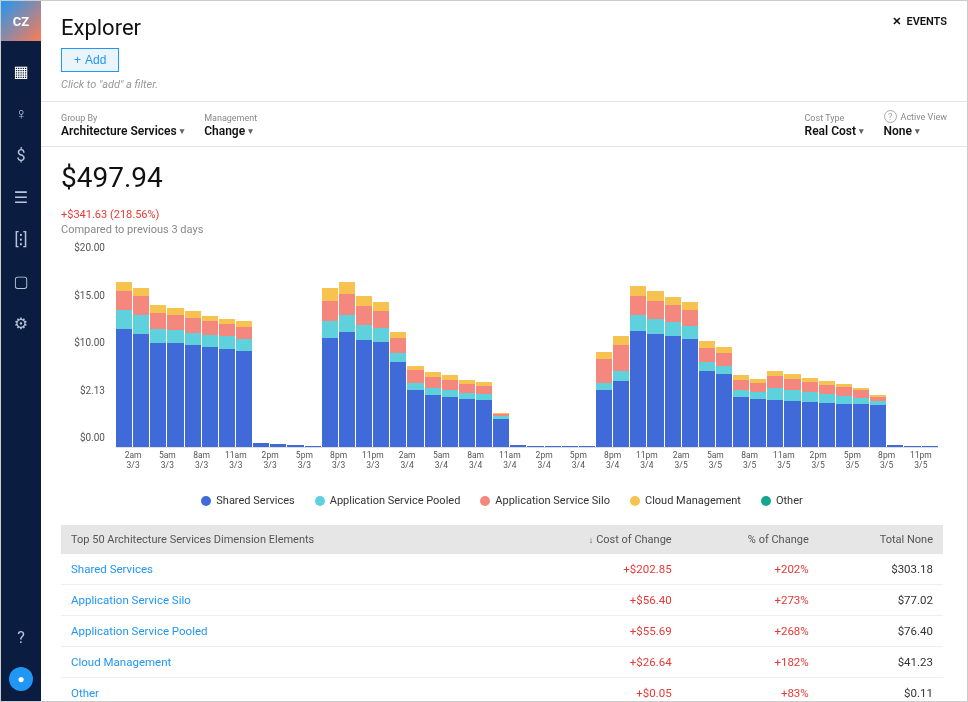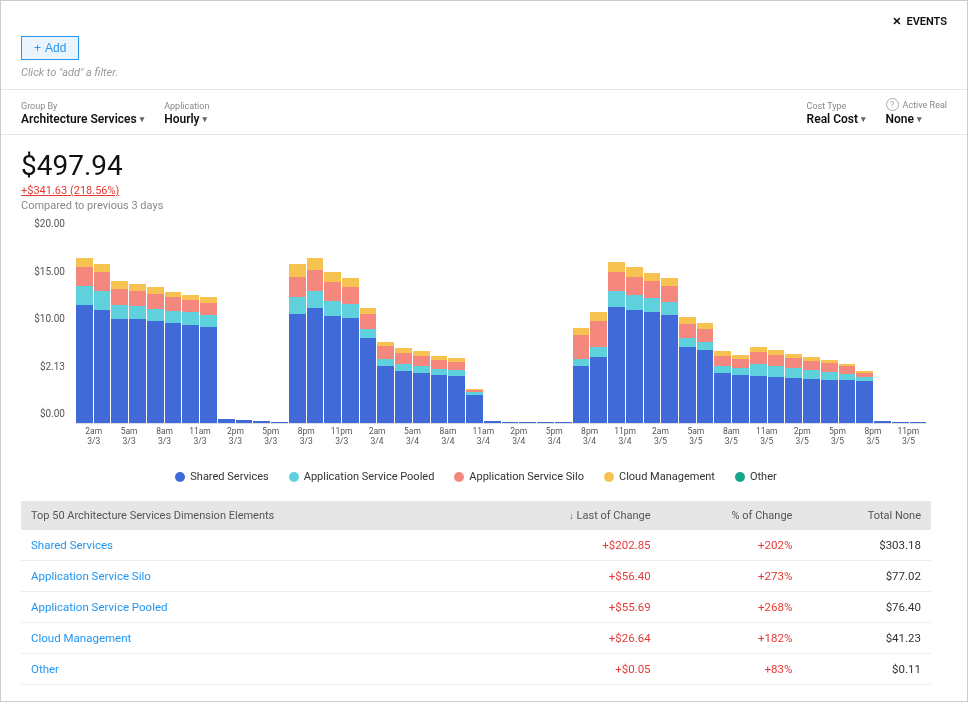--- a/index.html
+++ b/index.html
@@ -19,23 +19,23 @@
   .filter-bar { padding: 0 20px 10px 20px; }
   .add-btn { border: 1px solid #2196f3; color: #2196f3; background: #eaf4fd; padding: 4px 12px; font-size: 12px; cursor: pointer; display: inline-flex; align-items: center; gap:4px; }
   .filter-hint { font-size: 11px; color: #999; font-style: italic; margin-top: 6px; }
   .controls { border-top: 1px solid #e6e6e6; border-bottom: 1px solid #e6e6e6; padding: 8px 20px; display: flex; align-items: flex-end; gap: 20px; }
   .control { display: flex; flex-direction: column; gap: 1px; cursor: pointer; }
   .control-label { font-size: 9px; color: #888; }
   .control-value { font-size: 12px; font-weight: 600; color: #111; display: flex; align-items: center; gap:3px; }
   .control-value::after { content:"▾"; font-size:9px; color:#666; }
   .controls-spacer { flex: 1; }
   .help-icon{width:13px;height:13px;border:1px solid #aaa;border-radius:50%;font-size:9px;display:inline-flex;align-items:center;justify-content:center;color:#aaa;margin-right:4px;}
-  .content { padding: 14px 36px 20px 20px; overflow-y: auto; }
+  .content { padding: 14px 24px 20px 20px; overflow-y: auto; }
   .total { font-size: 28px; font-weight: 400; color: #111; }
-  .delta { font-size: 11px; color: #e53935; margin-top: 2px; text-decoration: underline; }
+  .delta { font-size: 11px; color: #e53935; margin-top: 14px; }
   .compare { font-size: 11px; color: #888; margin-top: 2px; margin-bottom: 22px; }
   .chart { position: relative; height: 220px; }
   .y-axis { position: absolute; left: 0; top: 0; bottom: 30px; width: 50px; }
   .y-tick { position: absolute; right: 6px; font-size: 10px; color: #555; transform: translateY(-50%); }
   .plot { position: absolute; left: 55px; right: 5px; top: 0; bottom: 30px; border-bottom: 1px solid #ddd; display: flex; align-items: flex-end; gap: 1px; }
   .col { flex: 1; height: 100%; display: flex; flex-direction: column-reverse; align-items: stretch; }
   .seg { width: 100%; }
   .s1{background:#3f6ad8;} .s2{background:#5ed1dc;} .s3{background:#f4887e;} .s4{background:#f6c351;}
   .x-axis { position: absolute; left: 55px; right: 5px; bottom: 0; height: 28px; display: flex; }
   .x-tick { flex: 1; text-align: center; font-size: 8.5px; color: #555; line-height: 1.2; }
@@ -47,24 +47,38 @@
   .table th.r, .table td.r { text-align: right; }
   .table td { padding: 8px 10px; border-bottom: 1px solid #eee; }
   .link { color: #2196f3; }
   .pos { color: #e53935; }
   .sort-arrow{font-size:9px;margin-right:3px;}
 </style>
 </head>
 <body>
 
 <div class="app">
+  <div class="sidebar">
+    <div class="logo">CZ</div>
+    <div class="side-icon active">▦</div>
+    <div class="side-icon">♀</div>
+    <div class="side-icon">$</div>
+    <div class="side-icon">☰</div>
+    <div class="side-icon">[⁝]</div>
+    <div class="side-icon">▢</div>
+    <div class="side-icon">⚙</div>
+    <div class="side-spacer"></div>
+    <div class="side-icon">?</div>
+    <div class="avatar">●</div>
+  </div>
 
   <div class="main">
     <div class="header">
       <div>
+        <div class="title">Explorer</div>
       </div>
       <div class="events-btn">
         <span>✕</span>
         <span>EVENTS</span>
       </div>
     </div>
 
     <div class="filter-bar">
       <button class="add-btn">
         <span>+</span>
@@ -72,30 +86,30 @@
       </button>
       <div class="filter-hint">Click to "add" a filter.</div>
     </div>
 
     <div class="controls">
       <div class="control">
         <span class="control-label">Group By</span>
         <span class="control-value">Architecture Services</span>
       </div>
       <div class="control">
-        <span class="control-label">Application</span>
-        <span class="control-value">Hourly</span>
+        <span class="control-label">Management</span>
+        <span class="control-value">Change</span>
       </div>
       <div class="controls-spacer"></div>
       <div class="control">
         <span class="control-label">Cost Type</span>
         <span class="control-value">Real Cost</span>
       </div>
       <div class="control">
-        <span class="control-label"><span class="help-icon">?</span><span>Active Real</span></span>
+        <span class="control-label"><span class="help-icon">?</span><span>Active View</span></span>
         <span class="control-value">None</span>
       </div>
     </div>
 
     <div class="content">
       <div class="total">$497.94</div>
       <div class="delta">+$341.63 (218.56%)</div>
       <div class="compare">Compared to previous 3 days</div>
 
       <div class="chart">
@@ -408,21 +422,21 @@
           <div class="leg-item">
             <span class="leg-dot" style="background: rgb(22, 166, 143);"></span>
             <span>Other</span>
           </div>
         </div>
 
       <table class="table">
         <thead>
           <tr>
             <th>Top 50 Architecture Services Dimension Elements</th>
-            <th class="r"><span class="sort-arrow">↓</span><span>Last of Change</span></th>
+            <th class="r"><span class="sort-arrow">↓</span><span>Cost of Change</span></th>
             <th class="r">% of Change</th>
             <th class="r">Total None</th>
           </tr>
         </thead>
         <tbody id="tbody">
             <tr>
               <td class="link">Shared Services</td>
               <td class="r pos">+$202.85</td>
               <td class="r pos">+202%</td>
               <td class="r">$303.18</td>

